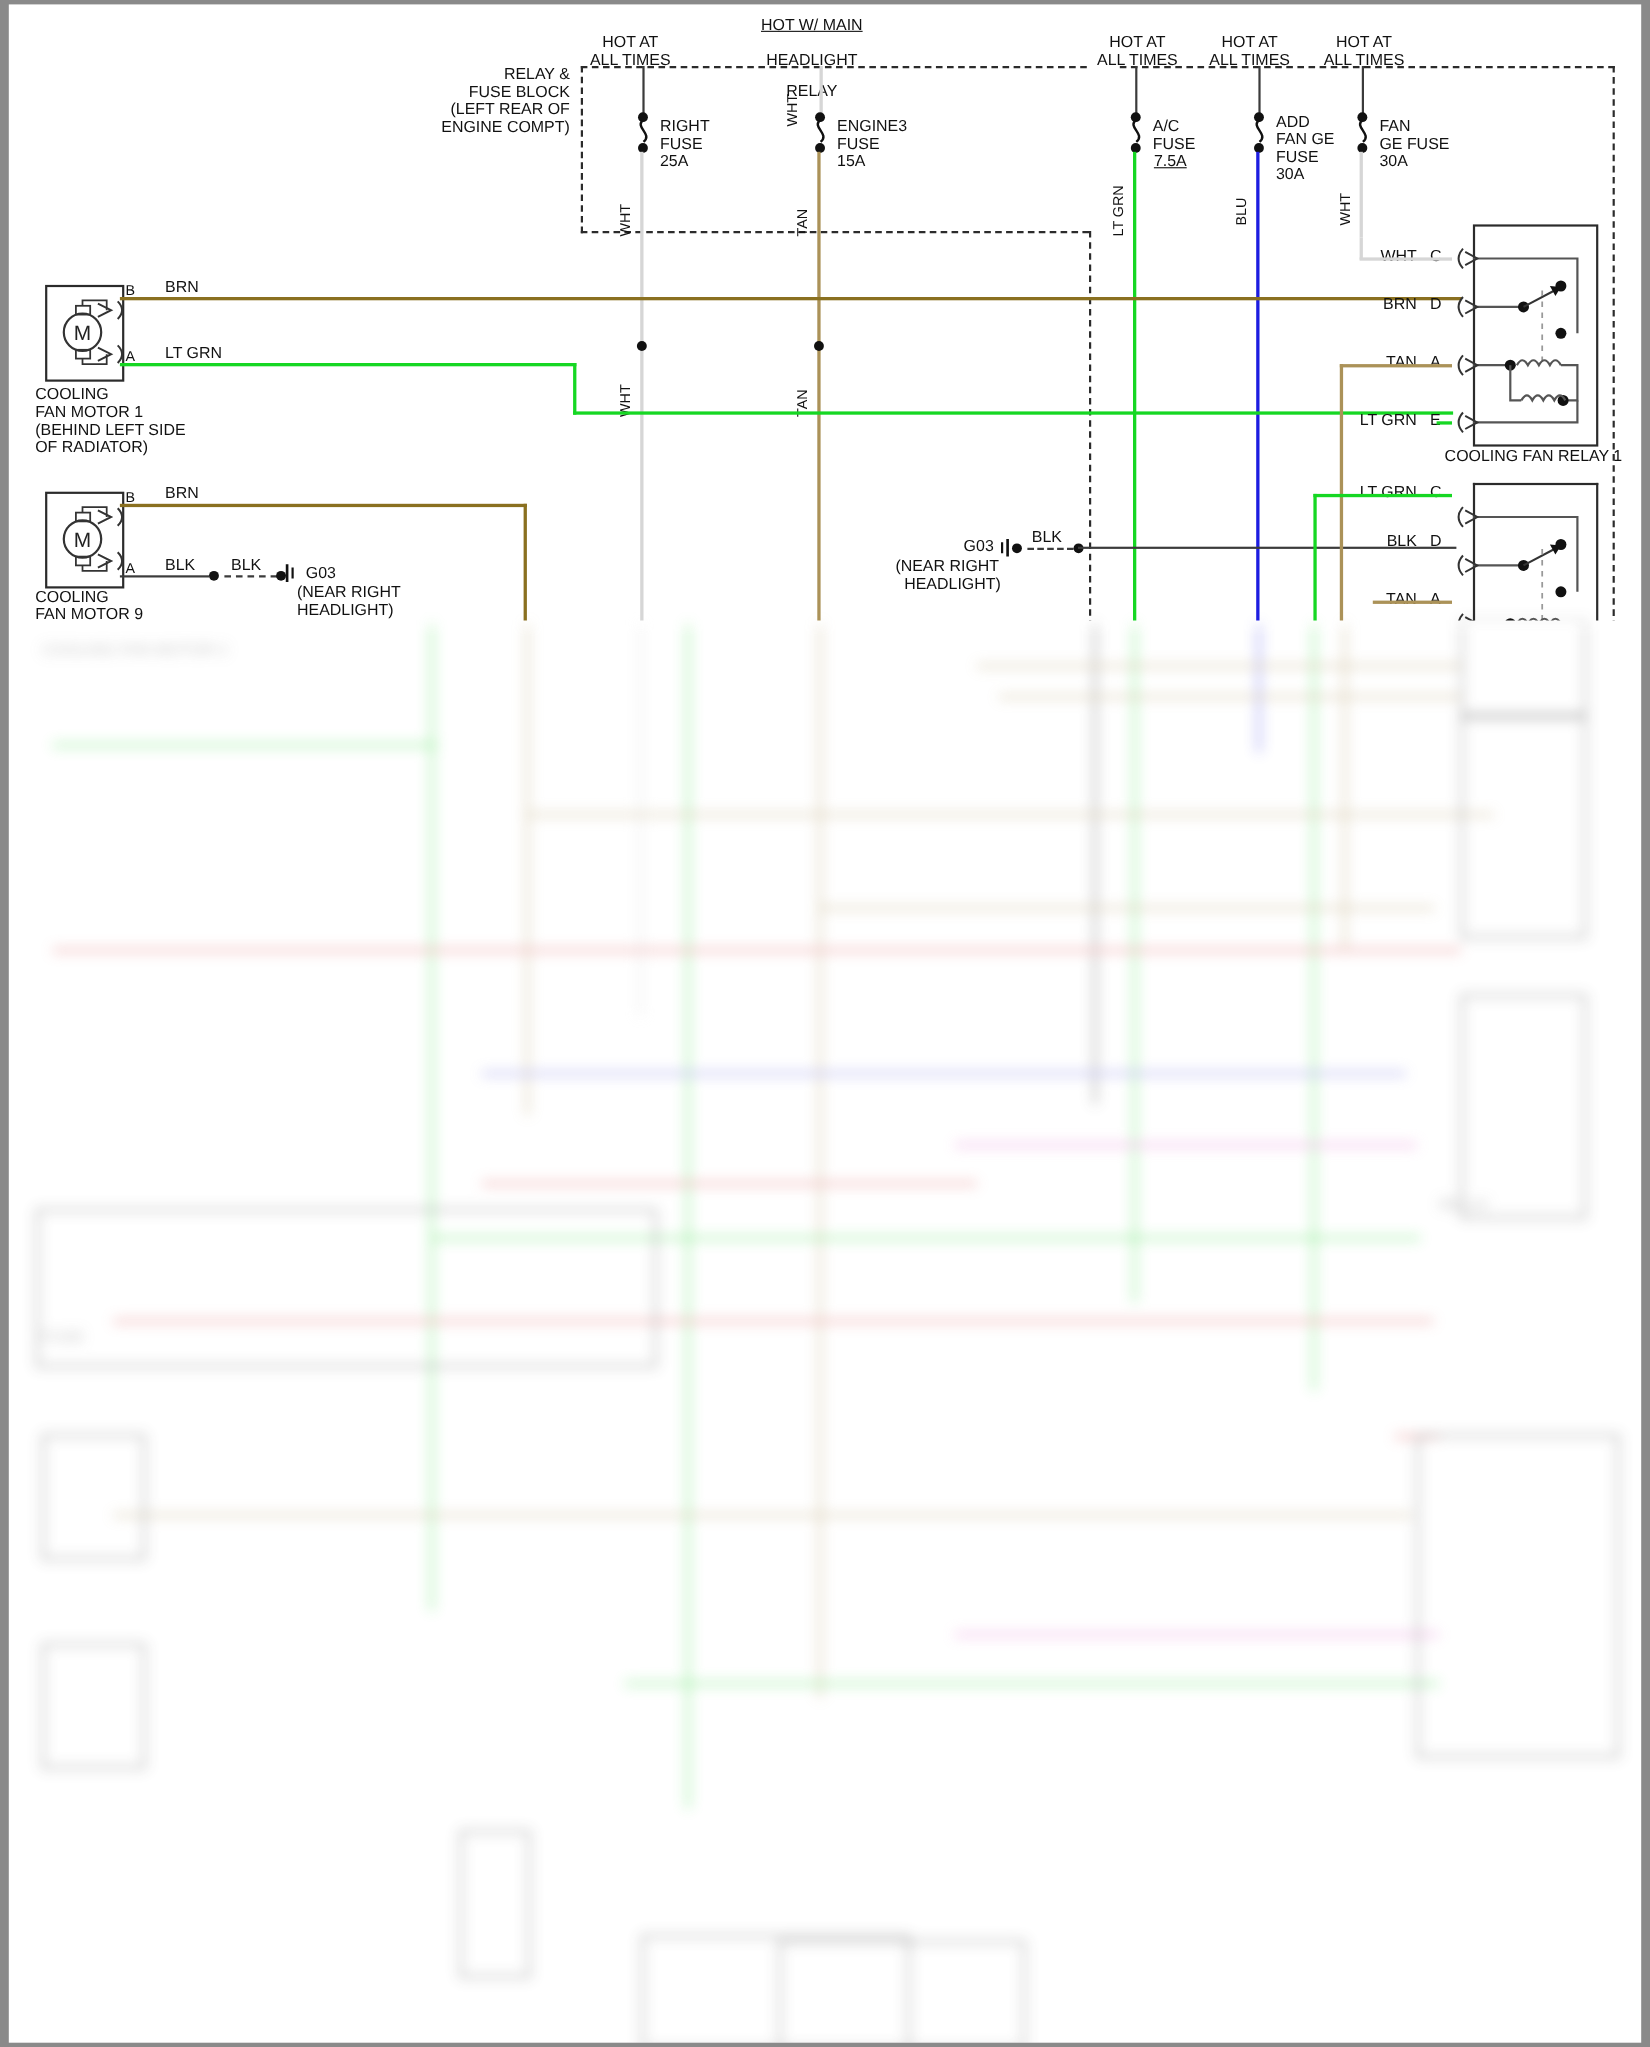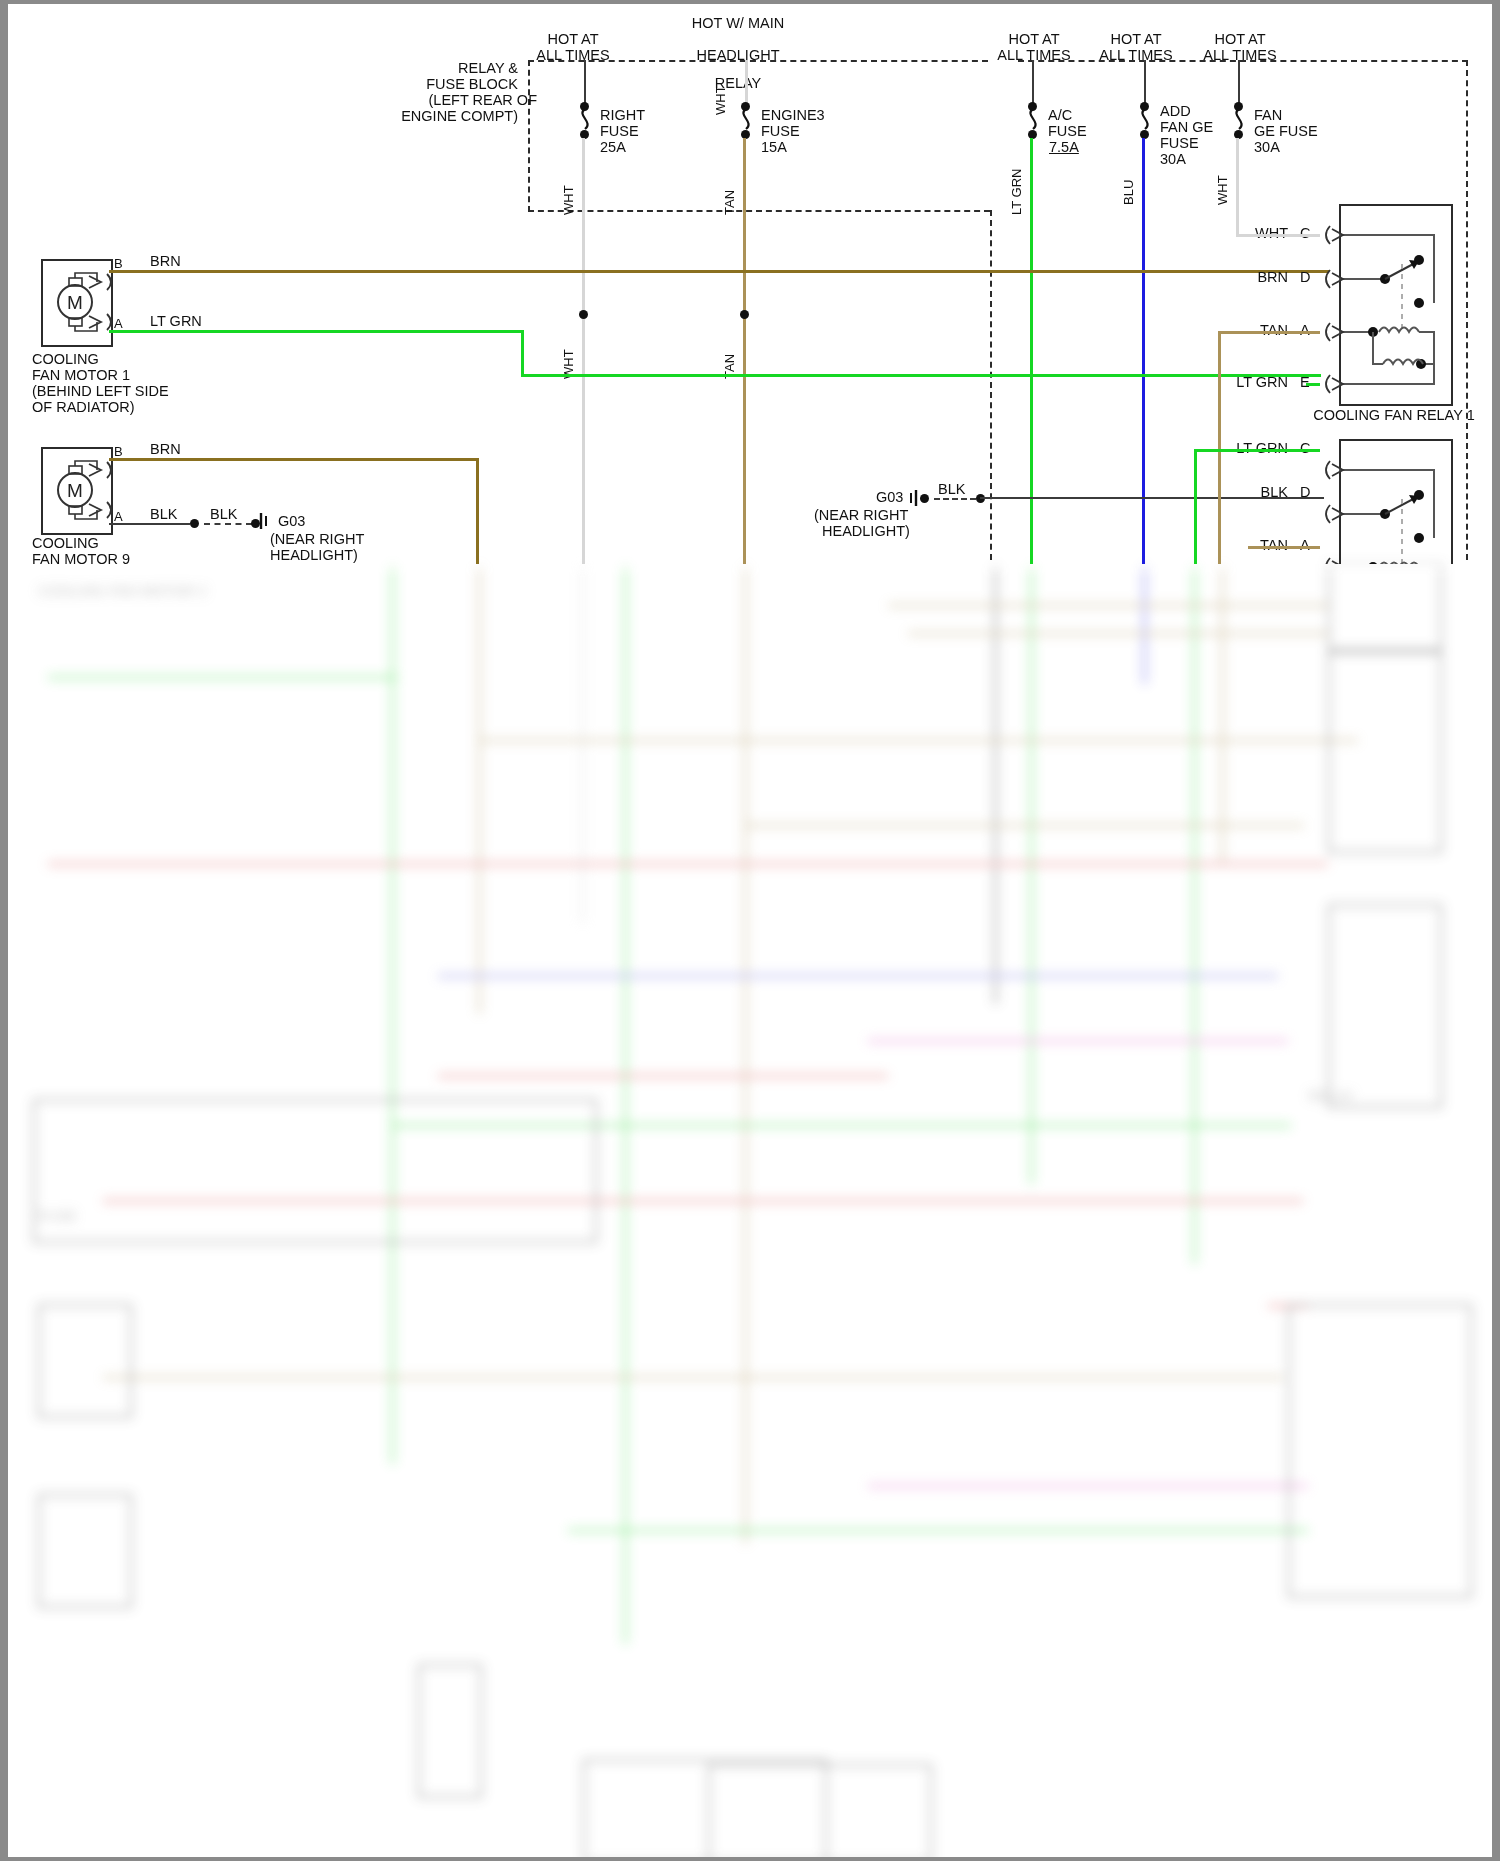--- a/index.html
+++ b/index.html
@@ -90,27 +90,27 @@
 
    <div class="dash dash-h" style="left:520px;top:56px;width:460px;"></div>
    <div class="dash dash-h" style="left:1010px;top:56px;width:450px;"></div>
    <div class="dash dash-v" style="left:520px;top:56px;height:152px;"></div>
    <div class="dash dash-h" style="left:520px;top:206px;width:462px;"></div>
    <div class="dash dash-v" style="left:982px;top:206px;height:360px;"></div>
    <div class="dash dash-v" style="left:1458px;top:56px;height:510px;"></div>
 
    <div class="lbl r" style="left:350px;top:57px;width:160px;">RELAY &amp;</div>
    <div class="lbl r" style="left:350px;top:73px;width:160px;">FUSE BLOCK</div>
-   <div class="lbl r" style="left:369px;top:89px;width:160px;">(LEFT REAR OF</div>
+   <div class="lbl r" style="left:350px;top:89px;width:160px;">(LEFT REAR OF</div>
    <div class="lbl r" style="left:350px;top:105px;width:160px;">ENGINE COMPT)</div>
 
    <div class="lbl c" style="left:485px;top:28px;width:160px;">HOT AT</div>
    <div class="lbl c" style="left:485px;top:44px;width:160px;">ALL TIMES</div>
 
-   <div class="lbl c" style="left:640px;top:12px;width:180px;">HOT W/ MAIN</div>
+   <div class="lbl c" style="left:640px;top:12px;width:180px;text-decoration:underline;">HOT W/ MAIN</div>
    <div class="lbl c" style="left:640px;top:28px;width:180px;margin-top:44px;">RELAY</div>
    <div class="lbl c" style="left:640px;top:44px;width:180px;">HEADLIGHT</div>
 
    <div class="lbl c" style="left:946px;top:28px;width:160px;">HOT AT</div>
    <div class="lbl c" style="left:946px;top:44px;width:160px;">ALL TIMES</div>
 
    <div class="lbl c" style="left:1048px;top:28px;width:160px;">HOT AT</div>
    <div class="lbl c" style="left:1048px;top:44px;width:160px;">ALL TIMES</div>
 
    <div class="lbl c" style="left:1152px;top:28px;width:160px;">HOT AT</div>

